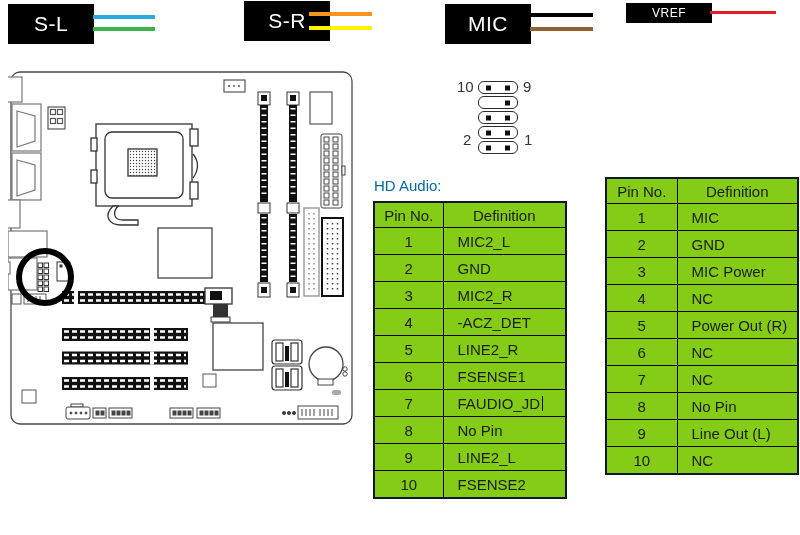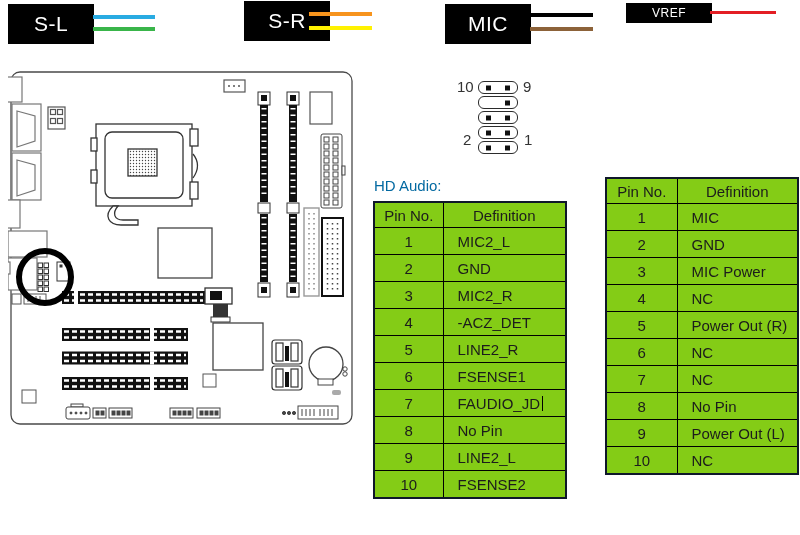--- a/index.html
+++ b/index.html
@@ -421,21 +421,21 @@
         <tr>
           <td class="pin-cell">7</td>
           <td class="def-cell">NC</td>
         </tr>
         <tr>
           <td class="pin-cell">8</td>
           <td class="def-cell">No Pin</td>
         </tr>
         <tr>
           <td class="pin-cell">9</td>
-          <td class="def-cell">Power Out (L)</td>
+          <td class="def-cell">Line Out (L)</td>
         </tr>
         <tr>
           <td class="pin-cell">10</td>
           <td class="def-cell">NC</td>
         </tr>
       </tbody>
     </table>
 </div>
 
 </body></html>

